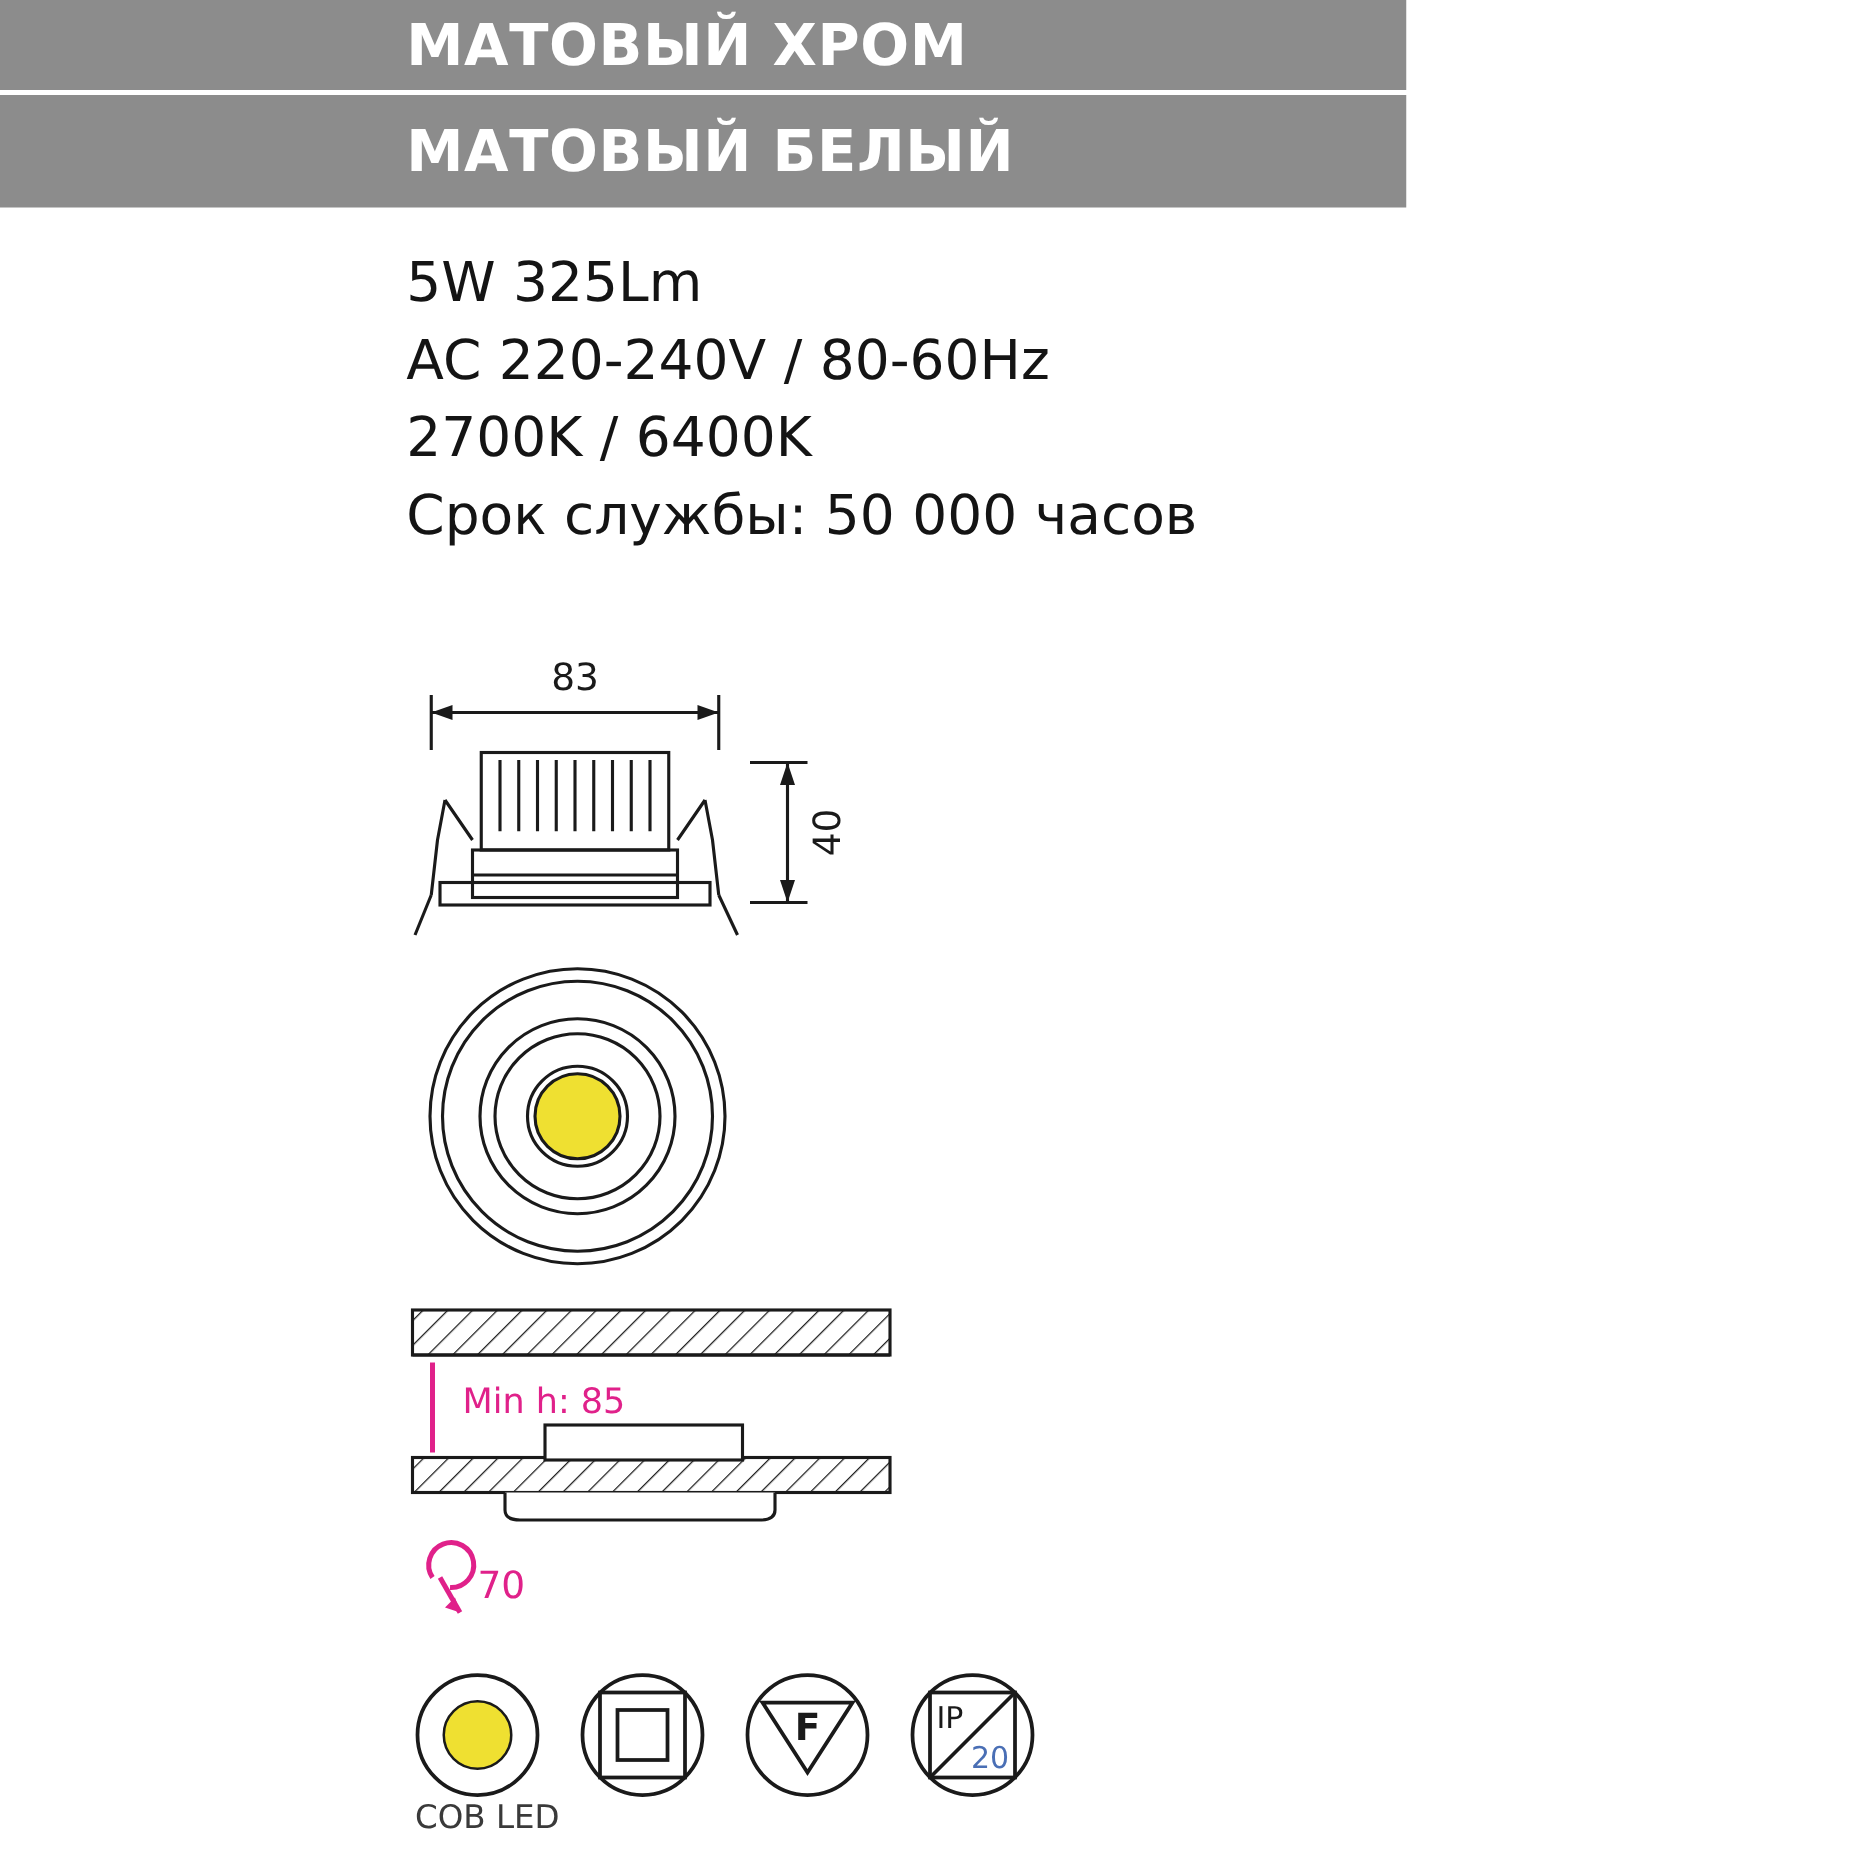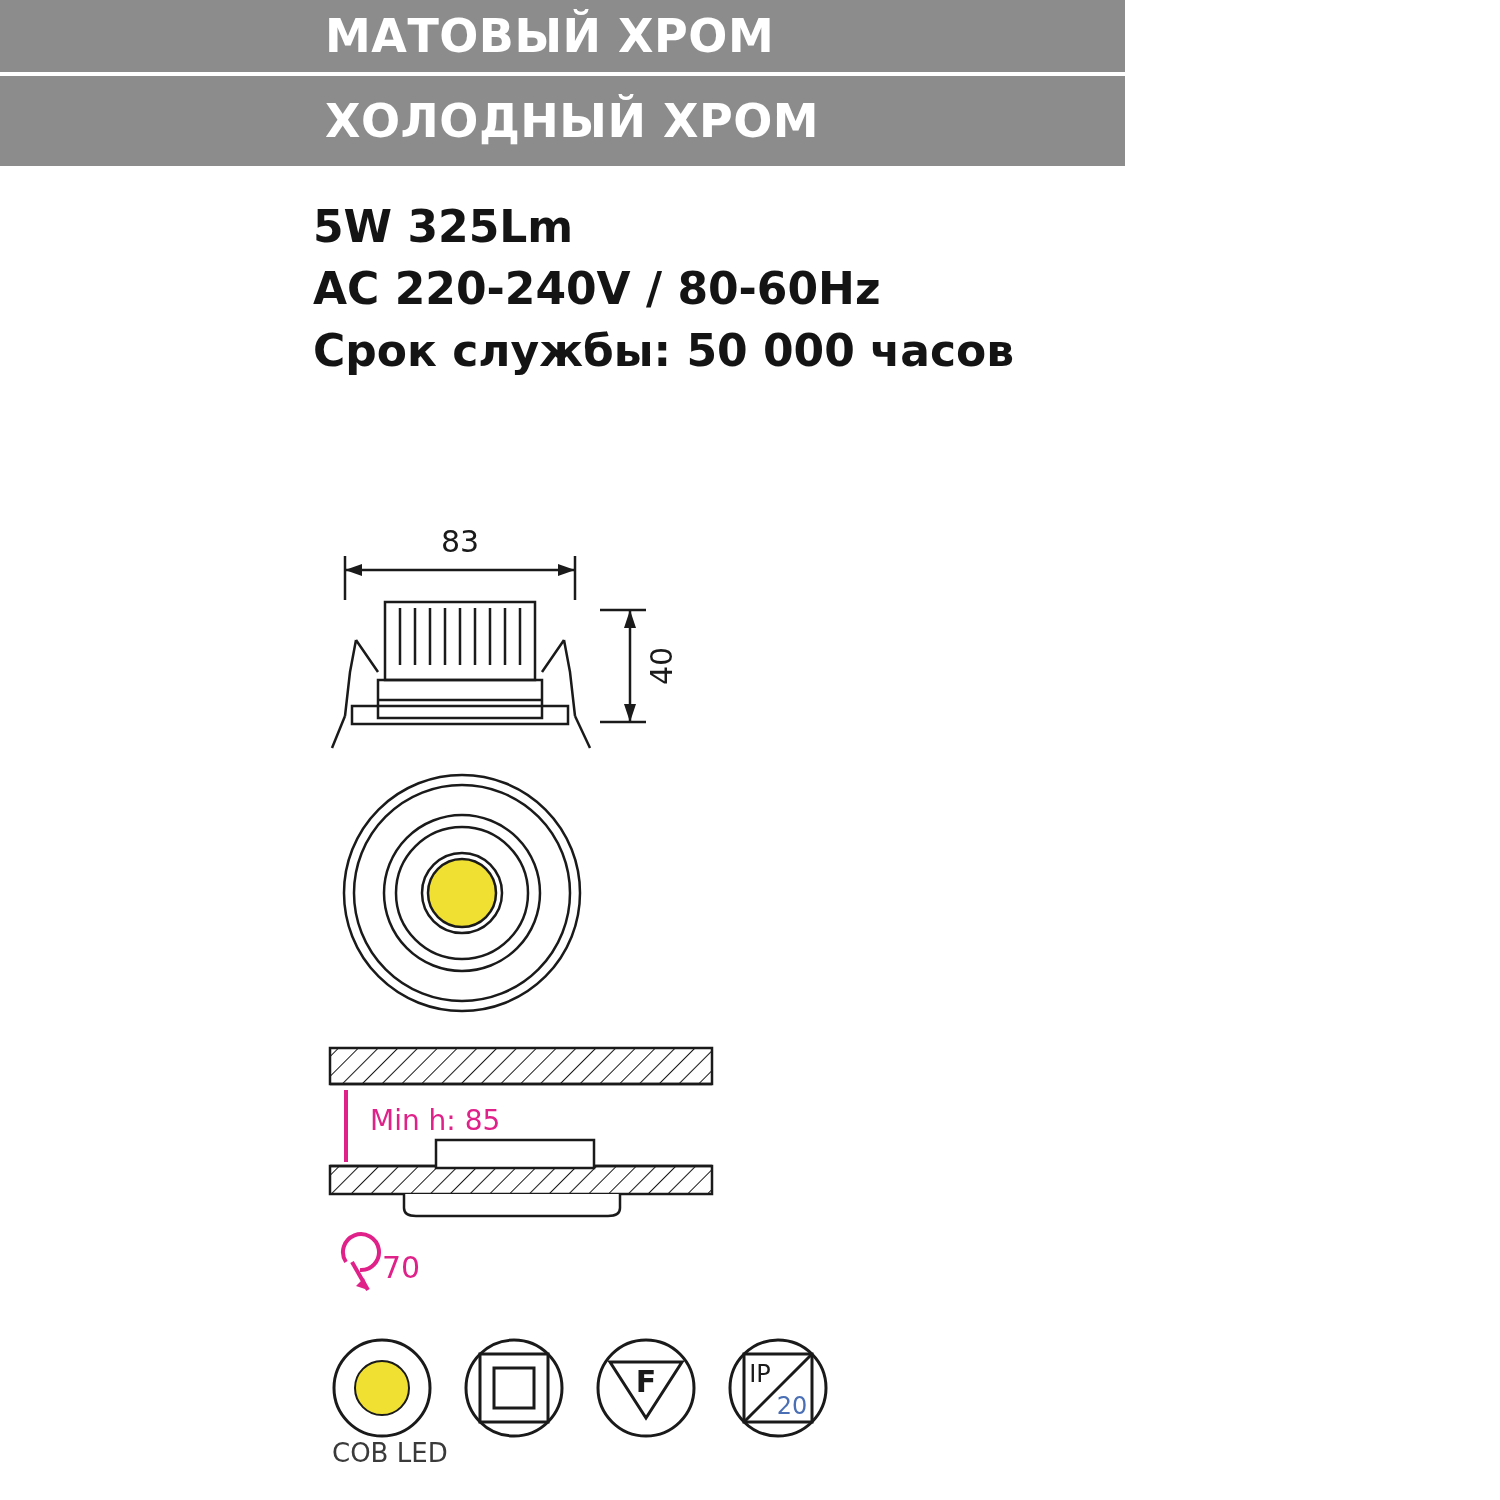--- a/index.html
+++ b/index.html
@@ -22,47 +22,48 @@
     letter-spacing:0.5px;
     display:flex;
     align-items:center;
     box-sizing:border-box;
   }
   #hdr1{left:-20px;top:0px;width:1145px;height:72px;font-size:46px;padding-left:345px;}
   #hdr2{left:-20px;top:76px;width:1145px;height:90px;font-size:46px;padding-left:345px;}
 
   
   .specs{
-    position:absolute;left:313px;top:196px;width:1000px;font-weight:bold;
+    position:absolute;left:325px;top:196px;width:1000px;
   }
   .spec-line{
     font-size:44px;
     line-height:62px;
     white-space:nowrap;
     color:#141414;
   }
 
   
   .drawing{position:absolute;left:0;top:0;width:1500px;height:1500px;pointer-events:none;}
 </style>
 </head>
 <body>
 
 <div class="sheet">
 
   <div class="hdr" id="hdr1">
     <span>МАТОВЫЙ ХРОМ</span>
   </div>
   <div class="hdr" id="hdr2">
-    <span>ХОЛОДНЫЙ ХРОМ</span>
+    <span>МАТОВЫЙ БЕЛЫЙ</span>
   </div>
 
   <div class="specs">
     <div class="spec-line">5W 325Lm</div>
     <div class="spec-line">AC 220-240V / 80-60Hz</div>
+    <div class="spec-line">2700K / 6400K</div>
     <div class="spec-line">Срок службы: 50 000 часов</div>
   </div>
 
   <svg class="drawing" viewBox="0 0 1500 1500">
     <defs>
       <pattern id="hatch" width="14" height="14" patternUnits="userSpaceOnUse" patternTransform="rotate(45)">
         <line x1="0" y1="0" x2="0" y2="14" stroke="#1a1a1a" stroke-width="2"></line>
       </pattern>
     </defs>
 

